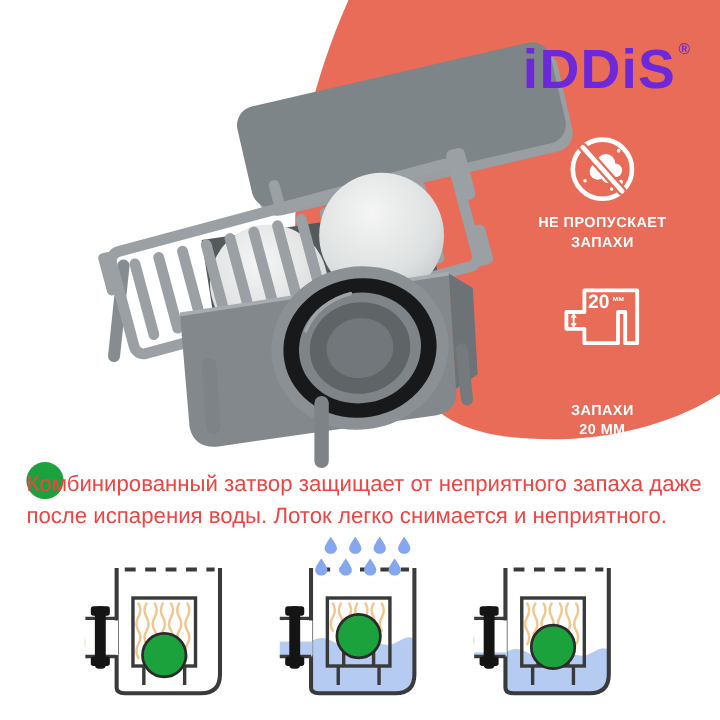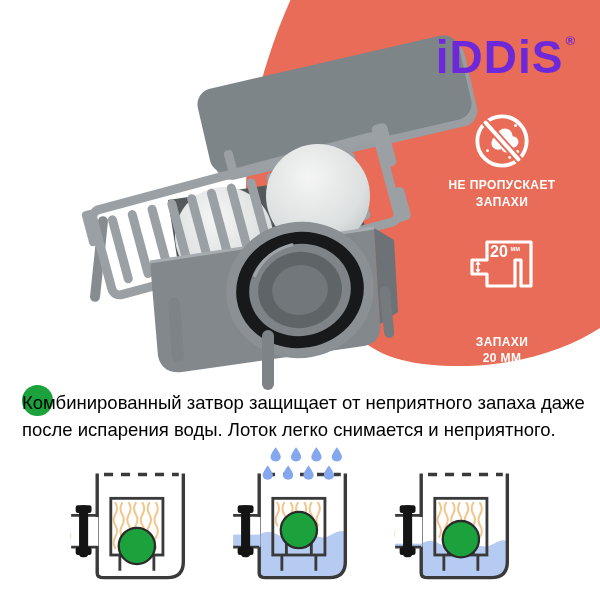--- a/index.html
+++ b/index.html
@@ -25,21 +25,21 @@
     letter-spacing:.4px;line-height:1.4;text-align:center;
   }
   .badge-seal{margin-top:26px;gap:36px;}
   
   .desc{position:absolute;left:22px;top:390px;z-index:1;}
   .green-dot{
     position:absolute;left:0;top:-5px;width:31px;height:31px;border-radius:50%;
     background:#1CA23C;
   }
   .desc-line{
-    position:relative;z-index:1;color:#000000;font-size:18.5px;line-height:1.45;
+    position:relative;z-index:1;color:#ef4444;font-size:18.5px;line-height:1.45;
     white-space:nowrap;
   }
   
   .diagrams{
     position:absolute;left:0;top:446px;width:600px;z-index:1;
     display:flex;justify-content:center;gap:26px;
   }
   .diagram{width:136px;height:150px;}
 </style>
 </head>

